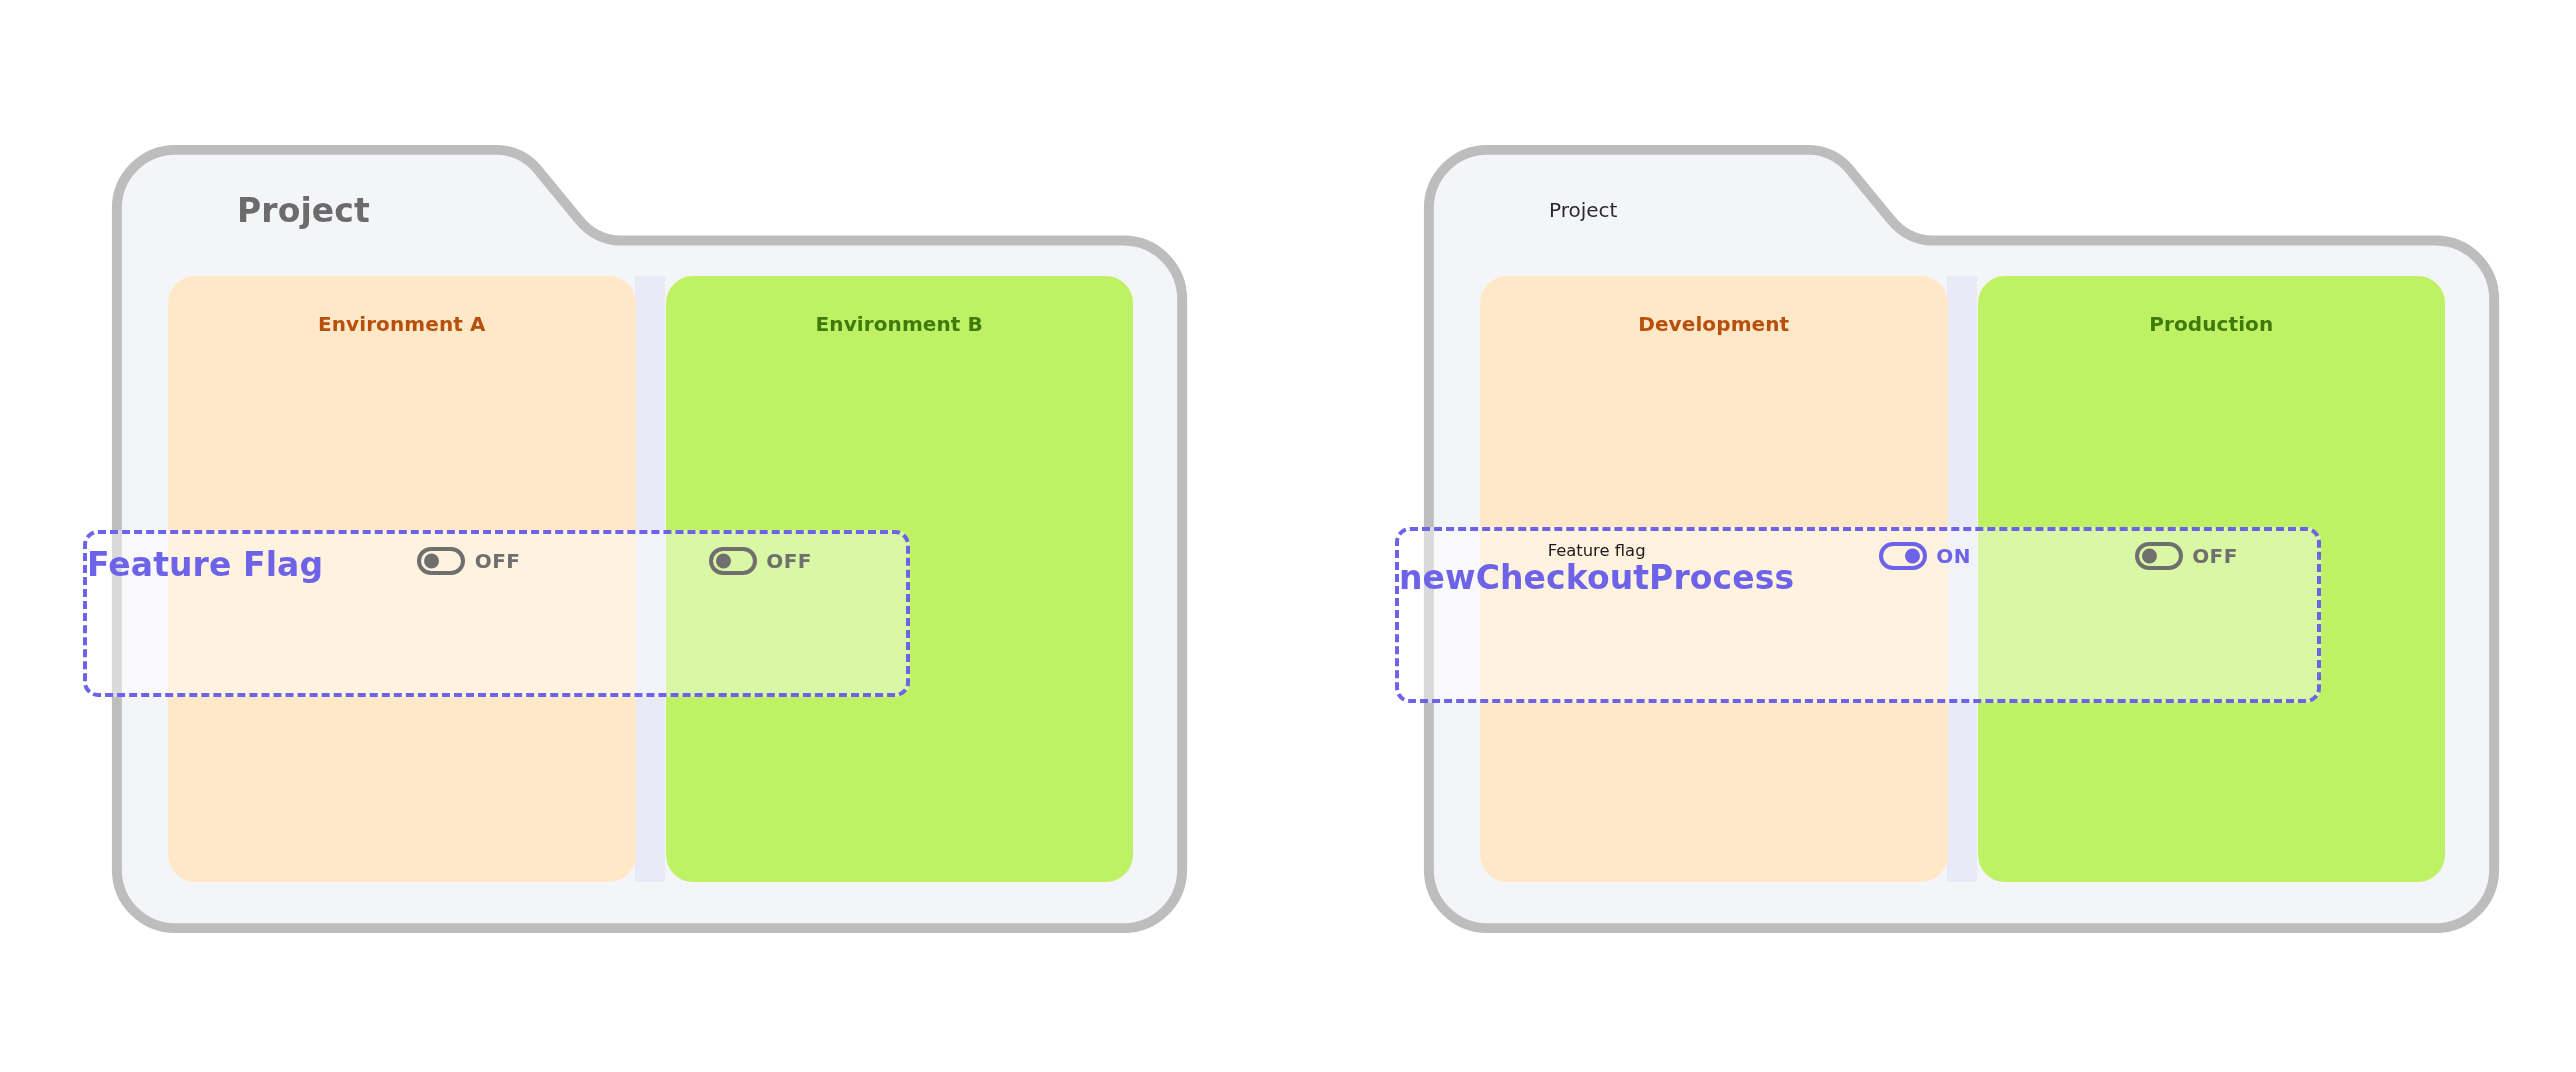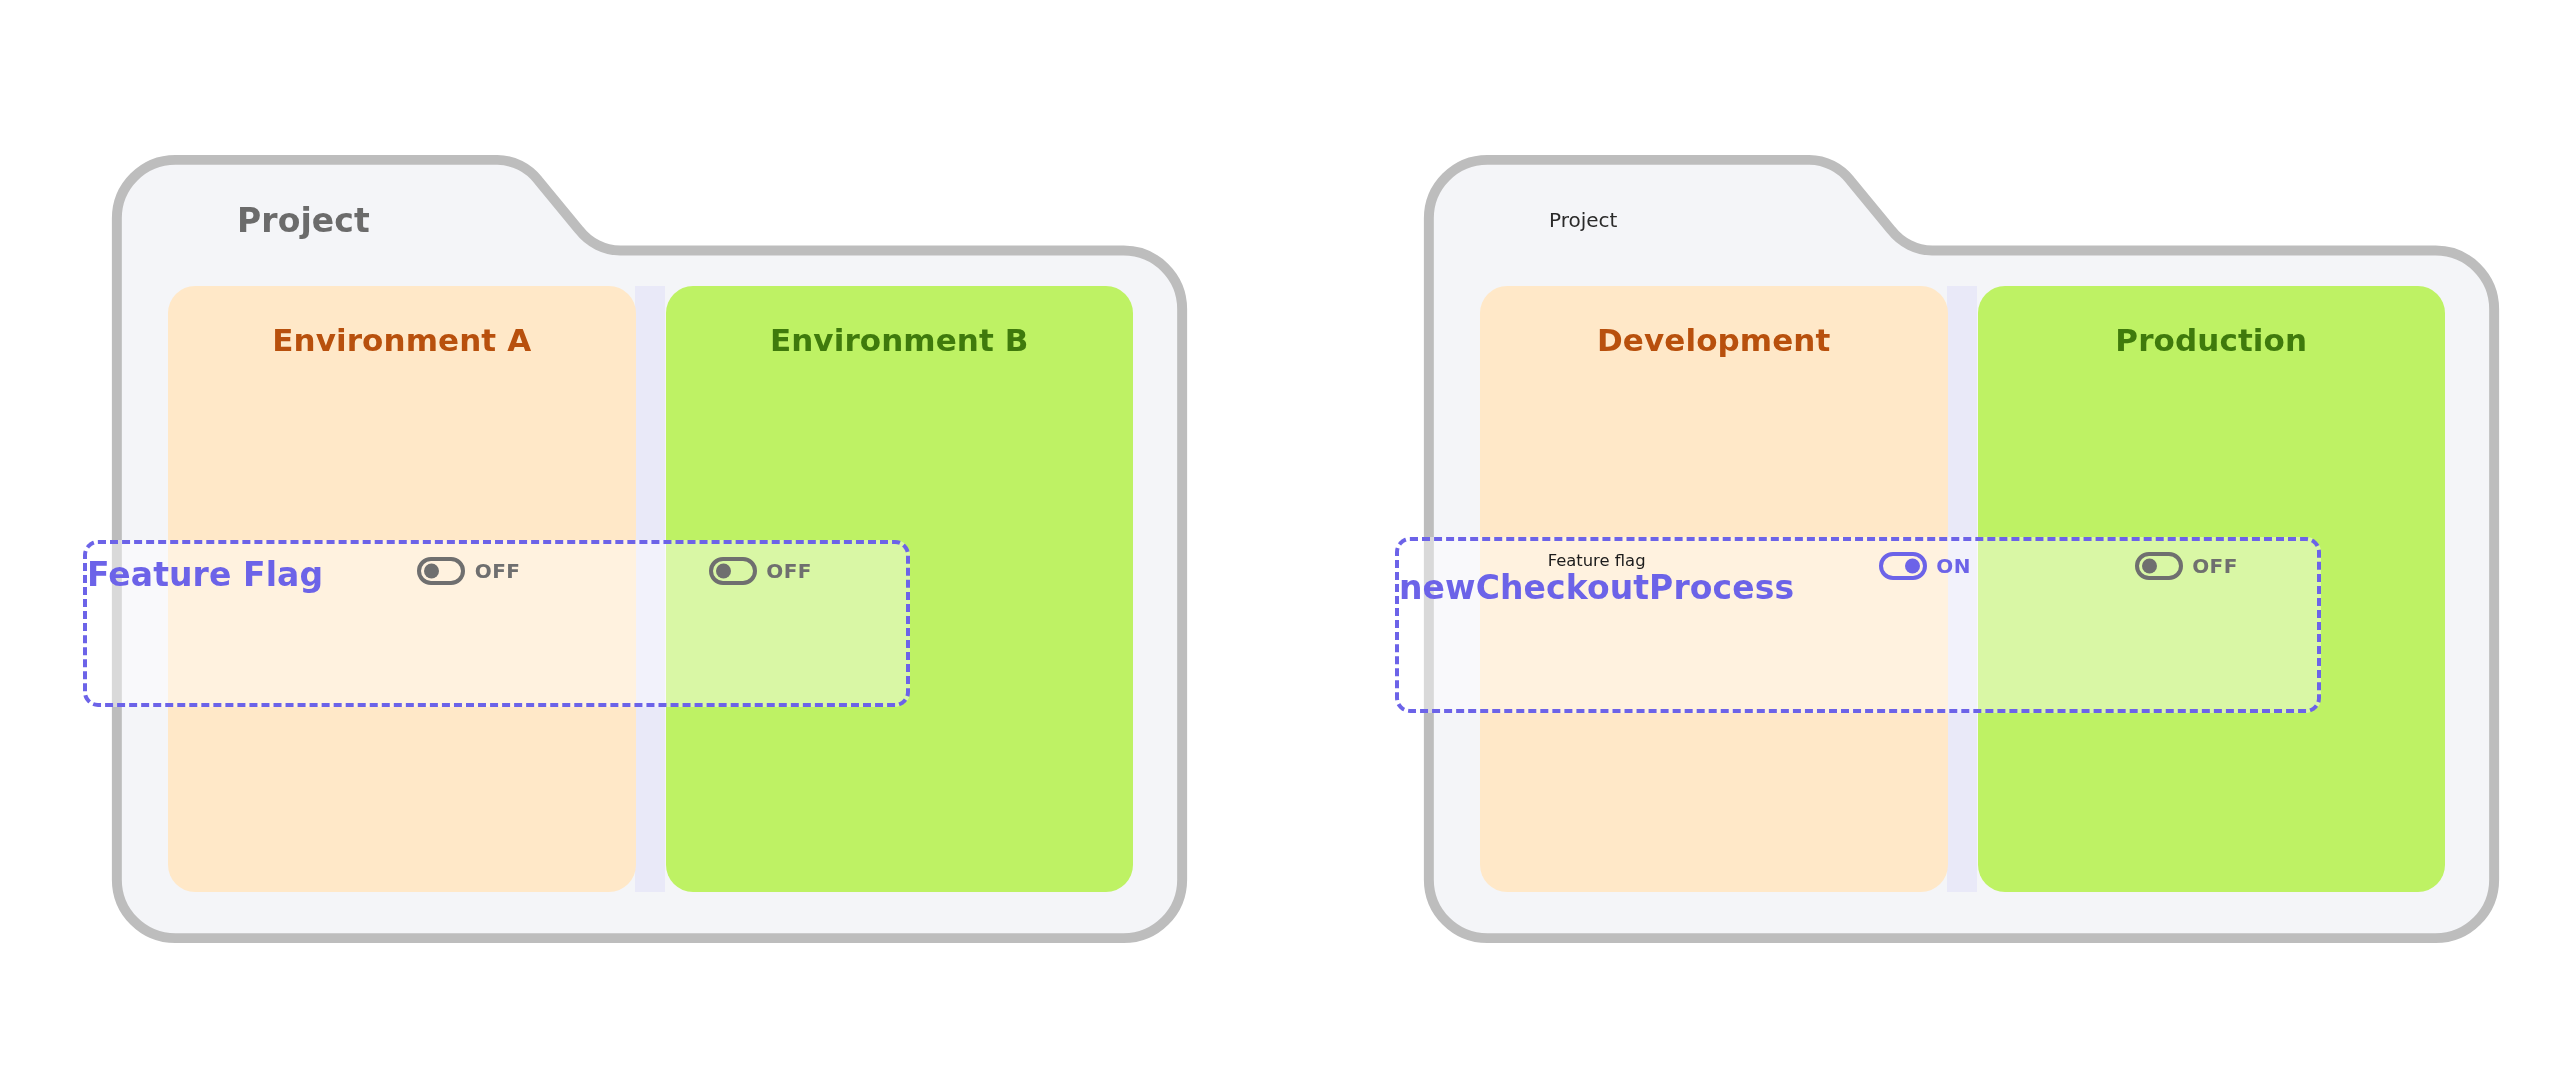--- a/index.html
+++ b/index.html
@@ -18,21 +18,21 @@
   .stage {
     position: absolute;
     inset: 0;
     display: flex;
     align-items: flex-start;
   }
 
   
   .folder {
     position: absolute;
-    top: 154px;
+    top: 144px;
     width: 1077px;
     height: 790px;
   }
   .folder-left  { left: 111px; }
   .folder-right { left: 1423px; }
 
   .folder-svg {
     position: absolute;
     inset: 0;
     width: 100%;
@@ -84,21 +84,21 @@
     border-radius: 27px;
     position: relative;
     padding-top: 36px;
     box-sizing: border-box;
   }
   .env-card.orange { background: #ffe8c8; }
   .env-card.green  { background: #bef264; }
 
   .env-name {
     text-align: center;
-    font-size: 31px;
+    font-size: 20px;
     font-weight: 700;
     letter-spacing: 0.1px;
   }
   .env-name.orange { color: #b8500d; }
   .env-name.green  { color: #3f7a0c; }
 
   
   .gap-band {
     position: absolute;
     top: 0;

